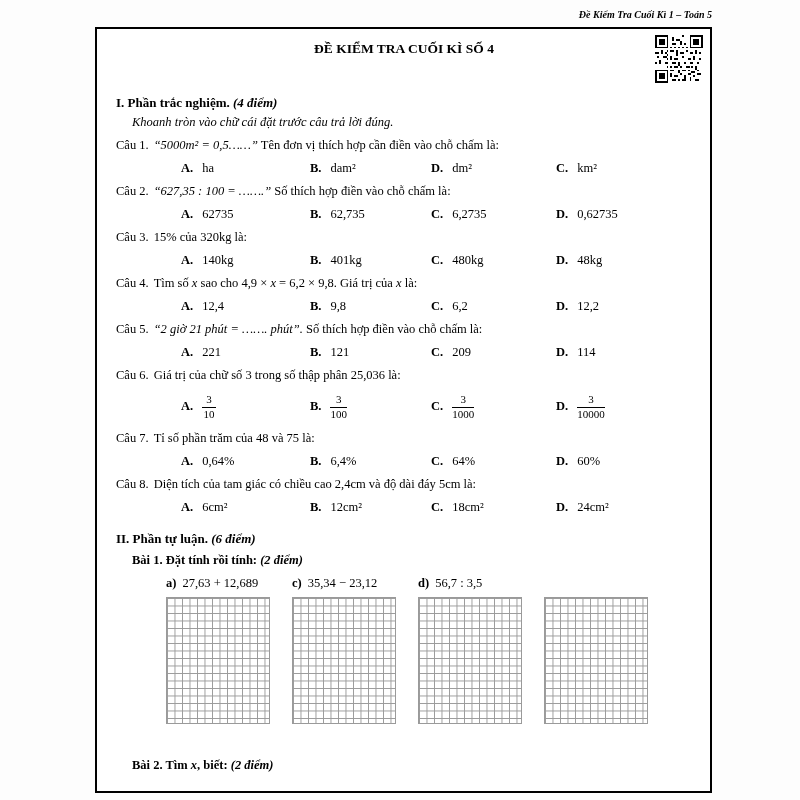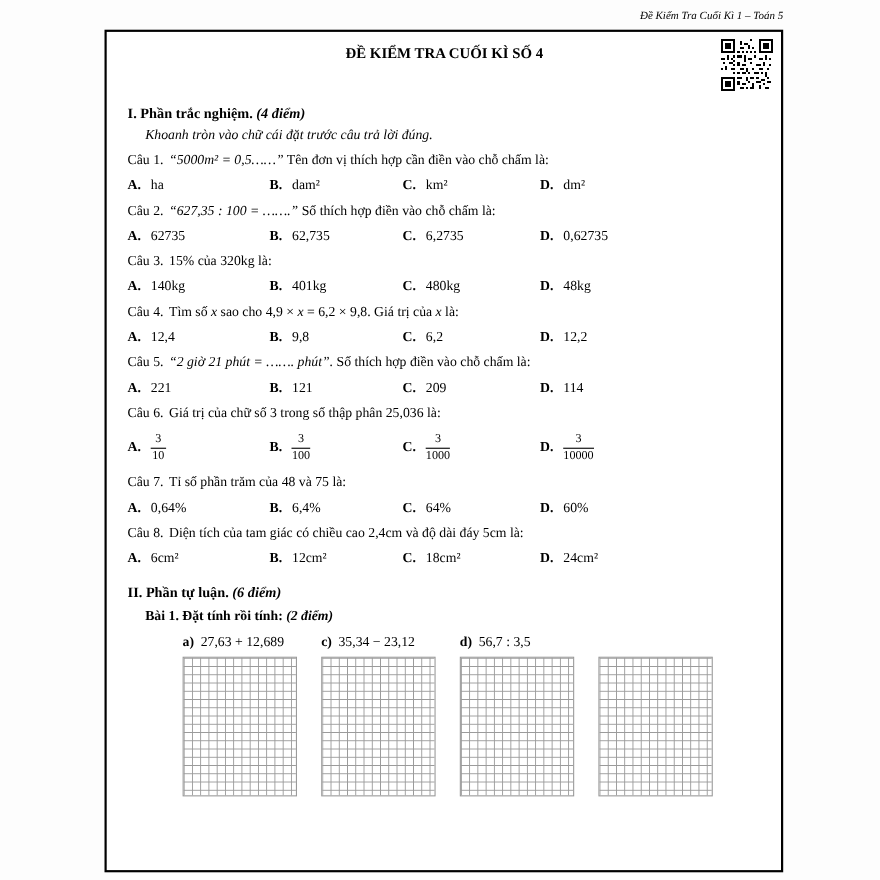--- a/index.html
+++ b/index.html
@@ -1,31 +1,31 @@
 <!DOCTYPE html>
 <html><head>
 <meta charset="utf-8">
 <style>
   *{margin:0;padding:0;box-sizing:border-box}
   html,body{width:800px;height:800px}
   body{background:#fdfdfd;color:#000;position:relative;
        font-family:"Liberation Serif","DejaVu Serif",serif;font-size:12.5px}
   .running-header{position:absolute;top:9px;right:88px;font-size:10px;
-       font-weight:400;font-style:italic}
+       font-weight:700;font-style:italic}
   .paper{position:absolute;left:95px;top:27px;width:617px;height:766px;
        border:2px solid #000;background:#fff;padding:8px 18px 4px 19px;overflow:hidden}
   .doc-title{text-align:center;font-weight:700;font-size:13.5px;margin-top:4px}
   .qr{position:absolute;top:6px;right:7px;width:48px;height:48px}
   .i{font-style:italic}
   .bi{font-weight:700;font-style:italic}
   .sec-head{margin-top:38px;font-weight:700;font-size:13px}
   .instruction{margin-left:16px;font-style:italic;line-height:23px}
   .q{line-height:23px}
   .ql{font-weight:400;margin-right:5px}
-  .options{display:flex;line-height:23px}
+  .options{display:flex;margin-left:65px;line-height:23px}
   .opt:nth-child(1){width:129px}
   .opt:nth-child(2){width:121px}
   .opt:nth-child(3){width:125px}
   .opt:nth-child(4){flex:1}
   .ol{font-weight:700;margin-right:9px}
   .options-frac{height:40px;align-items:center}
   .frac{display:inline-block;text-align:center;vertical-align:middle;
         font-size:11px;line-height:1.2}
   .frac .num{display:block;border-bottom:1px solid #000;padding:0 4px}
   .frac .den{display:block}
@@ -76,22 +76,22 @@
 
   <div class="instruction">Khoanh tròn vào chữ cái đặt trước câu trả lời đúng.</div>
 
   <div class="q">
     <span class="ql">Câu 1.</span><span class="i">“5000m² = 0,5……”</span>
     <span>Tên đơn vị thích hợp cần điền vào chỗ chấm là:</span>
   </div>
   <div class="options">
     <div class="opt"><span class="ol">A.</span><span>ha</span></div>
     <div class="opt"><span class="ol">B.</span><span>dam²</span></div>
+    <div class="opt"><span class="ol">D.</span><span>dm²</span></div>
     <div class="opt"><span class="ol">C.</span><span>km²</span></div>
-    <div class="opt"><span class="ol">D.</span><span>dm²</span></div>
   </div>
 
   <div class="q">
     <span class="ql">Câu 2.</span><span class="i">“627,35 : 100 = …….”</span>
     <span>Số thích hợp điền vào chỗ chấm là:</span>
   </div>
   <div class="options">
     <div class="opt"><span class="ol">A.</span><span>62735</span></div>
     <div class="opt"><span class="ol">B.</span><span>62,735</span></div>
     <div class="opt"><span class="ol">C.</span><span>6,2735</span></div>
@@ -176,14 +176,19 @@
     <div class="ex"><span class="ol">d)</span><span class="ev">56,7 : 3,5</span></div>
   </div>
 
   <div class="grids">
     <div class="grid"></div>
     <div class="grid"></div>
     <div class="grid"></div>
     <div class="grid"></div>
   </div>
 
+  <div class="bai bai2">
+    <span>Bài 2.</span>
+    <span><span>Tìm </span><span class="i">x</span><span>, biết:</span></span>
+    <span class="bi">(2 điểm)</span>
+  </div>
 
 </div>
 
 </body></html>

